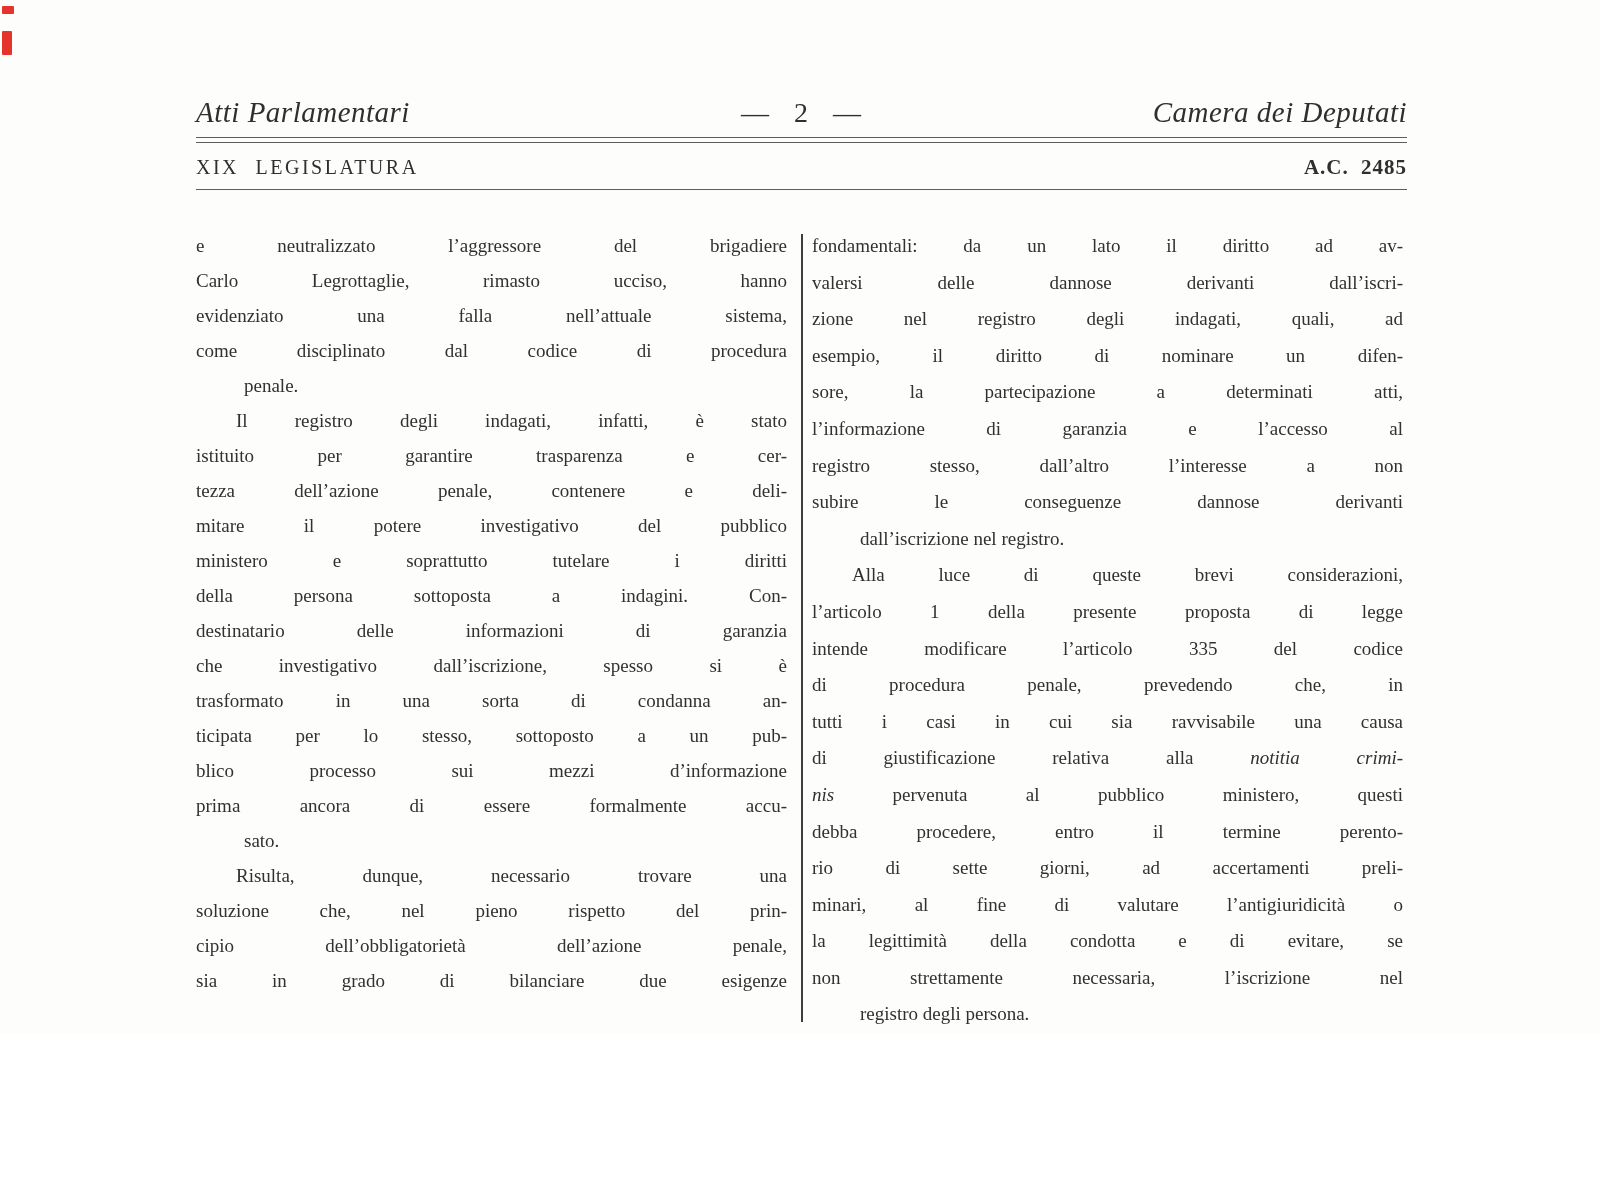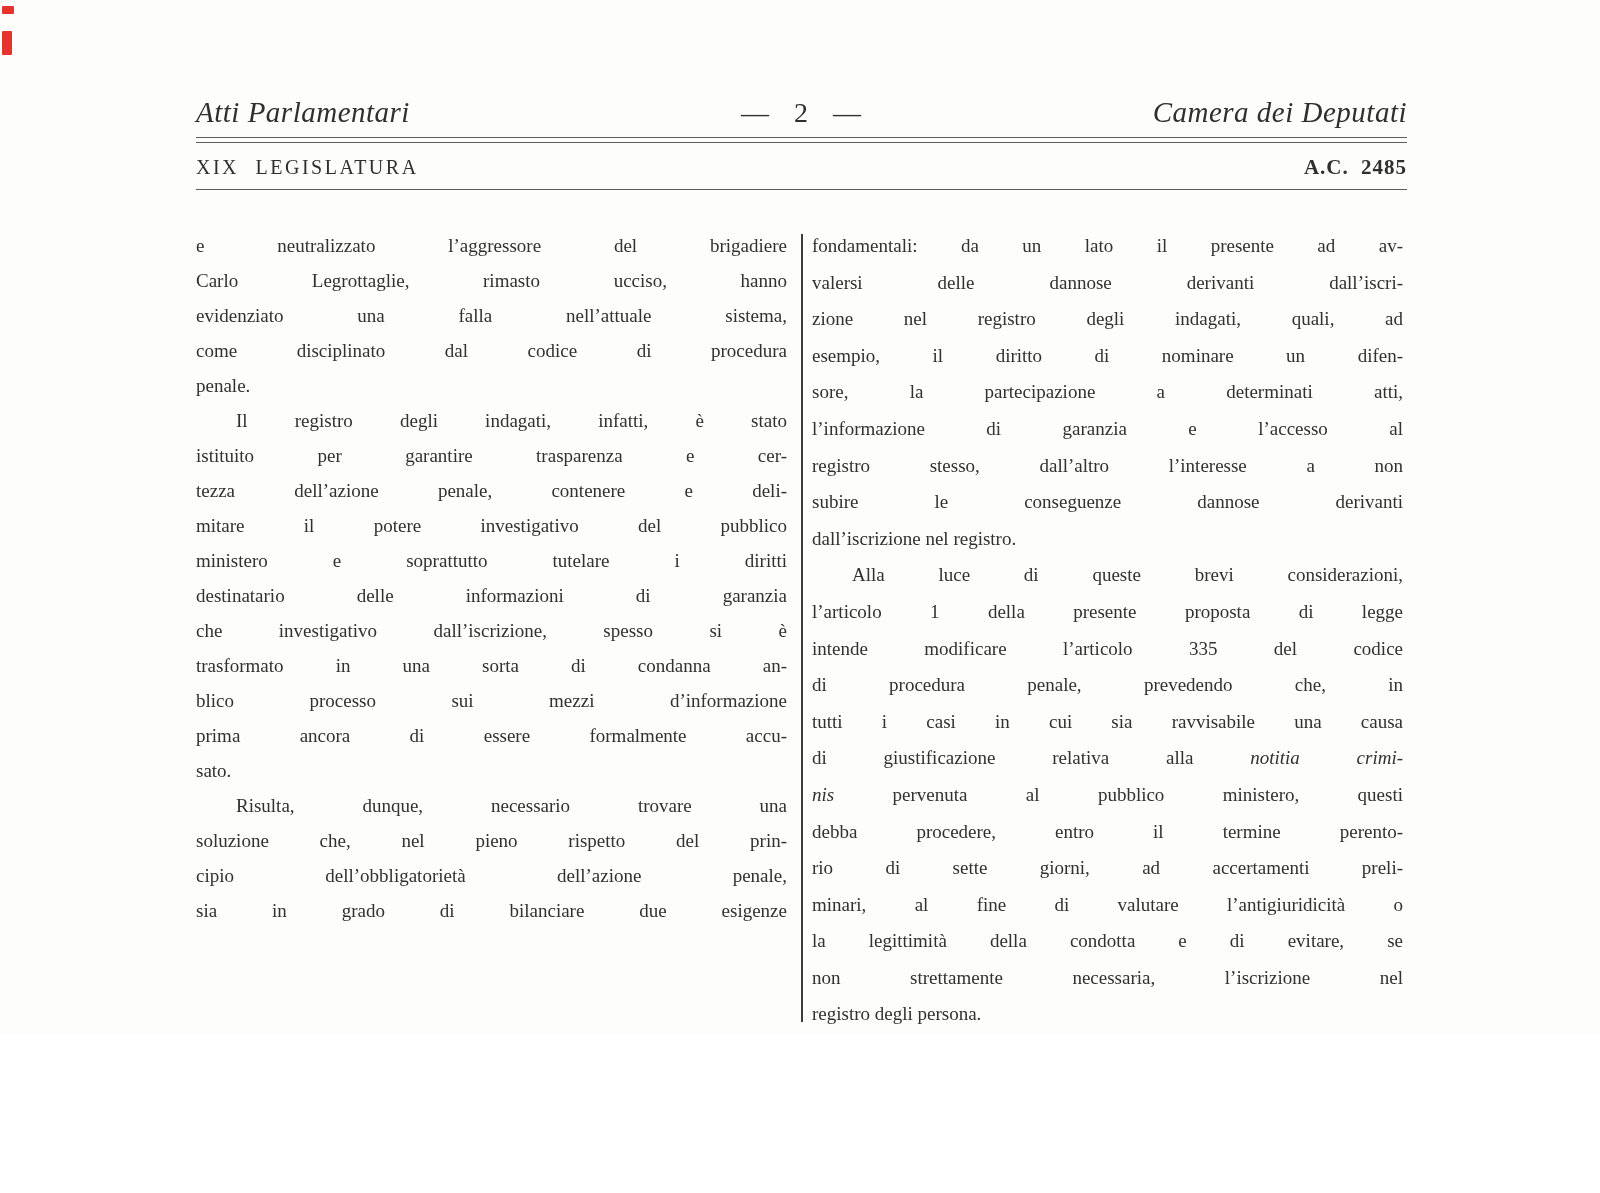--- a/index.html
+++ b/index.html
@@ -58,21 +58,21 @@
     position: absolute;
     top: 228px;
     width: 591px;
     font-size: 19px;
     color: #313131;
   }
   #col-left  { left: 196px; line-height: 35px; }
   #col-right { left: 812px; line-height: 36.6px; }
 
   .line { text-align: justify; text-align-last: justify; }
-  .line.end { text-align-last: left; }
+  .line.end { text-align-last: left; margin-left: 48px; }
   .line.ind { padding-left: 40px; }
   .it { font-style: italic; }
 
   #column-divider {
     position: absolute;
     left: 801px; top: 234px;
     width: 2px; height: 788px;
     background: #3d3d3d;
   }
 </style>
@@ -103,36 +103,38 @@
     <div class="line">e neutralizzato l’aggressore del brigadiere</div>
     <div class="line">Carlo Legrottaglie, rimasto ucciso, hanno</div>
     <div class="line">evidenziato una falla nell’attuale sistema,</div>
     <div class="line">come disciplinato dal codice di procedura</div>
     <div class="line end">penale.</div>
     <div class="line ind">Il registro degli indagati, infatti, è stato</div>
     <div class="line">istituito per garantire trasparenza e cer-</div>
     <div class="line">tezza dell’azione penale, contenere e deli-</div>
     <div class="line">mitare il potere investigativo del pubblico</div>
     <div class="line">ministero e soprattutto tutelare i diritti</div>
+    <div class="line">della persona sottoposta a indagini. Con-</div>
     <div class="line">destinatario delle informazioni di garanzia</div>
     <div class="line">che investigativo dall’iscrizione, spesso si è</div>
     <div class="line">trasformato in una sorta di condanna an-</div>
+    <div class="line">ticipata per lo stesso, sottoposto a un pub-</div>
     <div class="line">blico processo sui mezzi d’informazione</div>
     <div class="line">prima ancora di essere formalmente accu-</div>
     <div class="line end">sato.</div>
     <div class="line ind">Risulta, dunque, necessario trovare una</div>
     <div class="line">soluzione che, nel pieno rispetto del prin-</div>
     <div class="line">cipio dell’obbligatorietà dell’azione penale,</div>
     <div class="line">sia in grado di bilanciare due esigenze</div>
   </div>
 
   <div id="column-divider"></div>
 
   <div class="col" id="col-right">
-    <div class="line">fondamentali: da un lato il presente ad av-</div>
+    <div class="line">fondamentali: da un lato il diritto ad av-</div>
     <div class="line">valersi delle dannose derivanti dall’iscri-</div>
     <div class="line">zione nel registro degli indagati, quali, ad</div>
     <div class="line">esempio, il diritto di nominare un difen-</div>
     <div class="line">sore, la partecipazione a determinati atti,</div>
     <div class="line">l’informazione di garanzia e l’accesso al</div>
     <div class="line">registro stesso, dall’altro l’interesse a non</div>
     <div class="line">subire le conseguenze dannose derivanti</div>
     <div class="line end">dall’iscrizione nel registro.</div>
     <div class="line ind">Alla luce di queste brevi considerazioni,</div>
     <div class="line">l’articolo 1 della presente proposta di legge</div>

